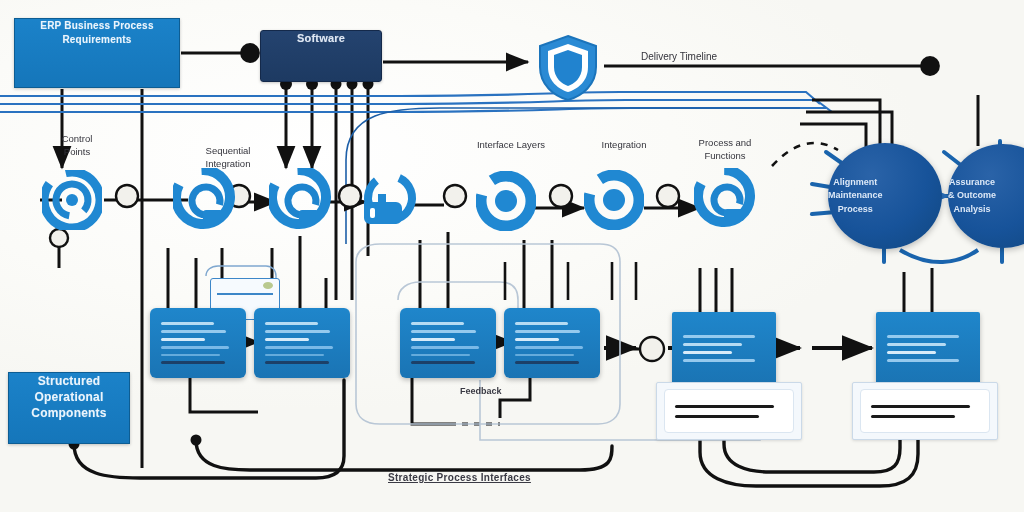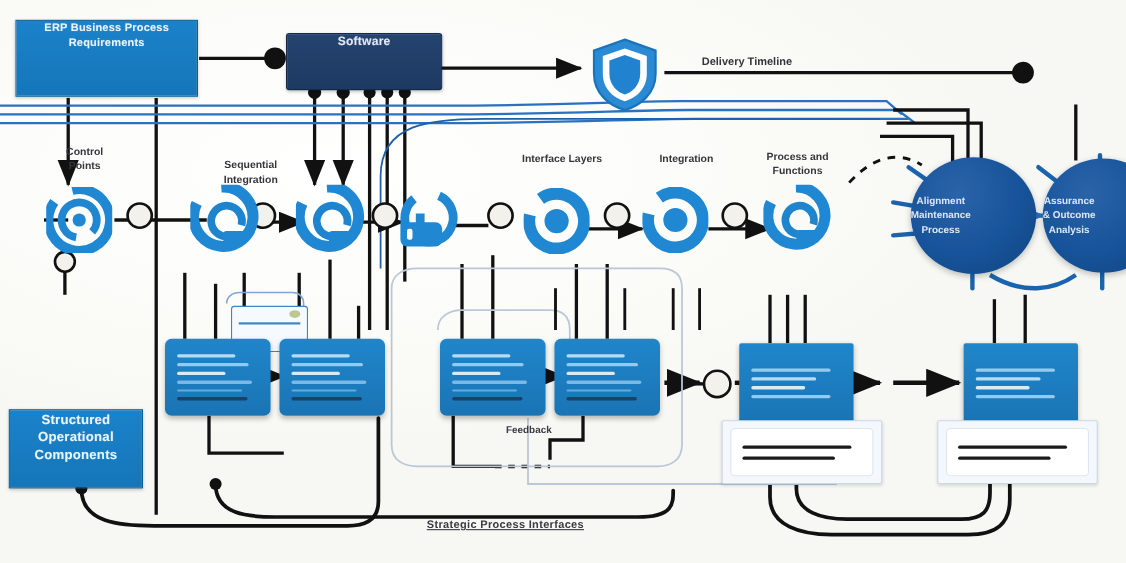--- a/index.html
+++ b/index.html
@@ -46,21 +46,21 @@
     white-space:pre-line;
   }
 
   
   .caption{
     position:absolute;
     font-size:9.5px;
     color:#34343c;
     text-align:center;
     filter:blur(.5px);
-    font-weight:700;
+    font-weight:400;
     line-height:1.4;
     white-space:pre-line;
     pointer-events:none;
   }
 
   
   .iconwrap{position:absolute;}
 
   
   .ellipse{
@@ -294,21 +294,21 @@
       <path d="M59,247 L59,268"></path>
       <path d="M640,349 L624,349"></path>
     </g>
   </svg>
 
   <div class="node rect" style="left:14px;top:18px;width:166px;height:70px;font-size:10px;">
     <span class="ptext">ERP Business Process
 Requirements</span>
   </div>
 
-  <div class="node rect dark" style="left:260px;top:30px;width:142px;height:52px;font-size:11px;">
+  <div class="node rect dark" style="left:260px;top:30px;width:122px;height:52px;font-size:11px;">
     <span class="ptext">Software</span>
   </div>
 
 
   <div class="node rect" style="left:8px;top:372px;width:122px;height:72px;font-size:12px;">
     <span class="ptext">Structured
 Operational
 Components</span>
   </div>
 

